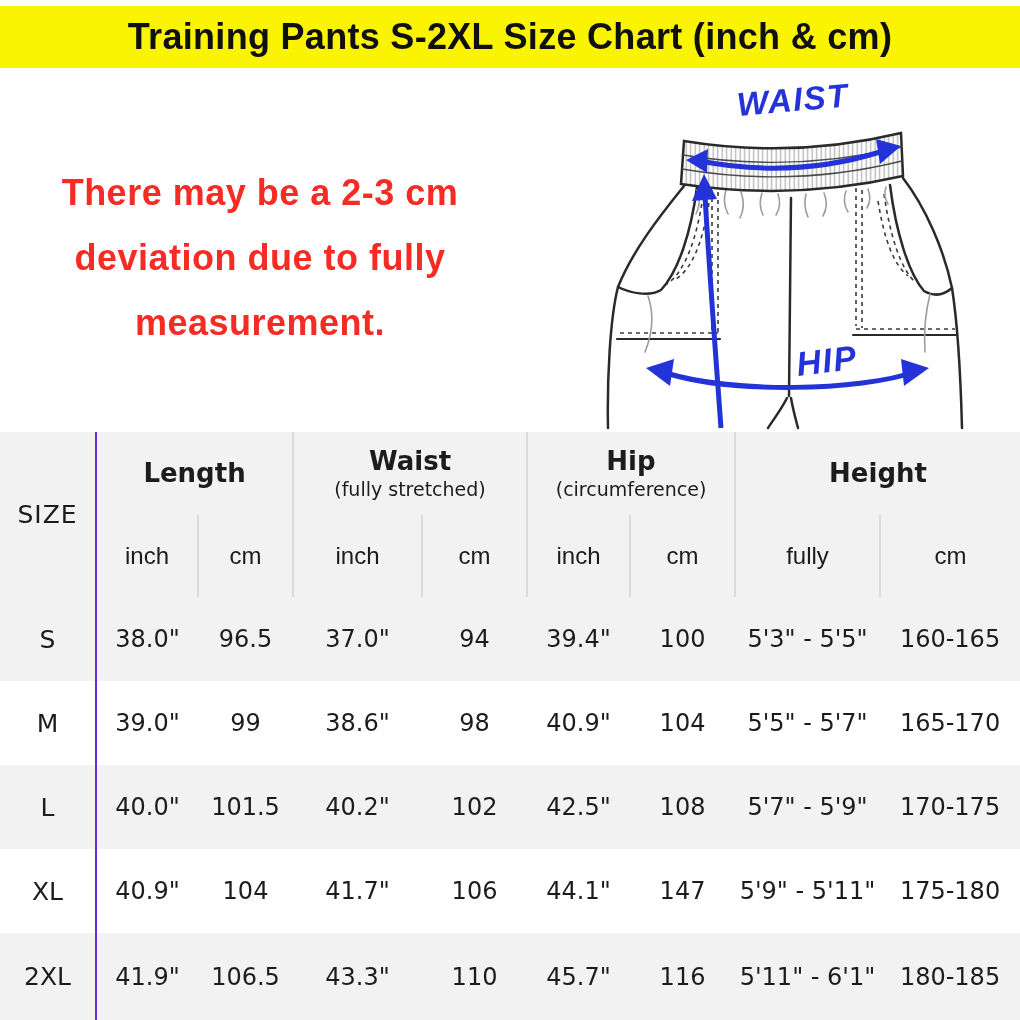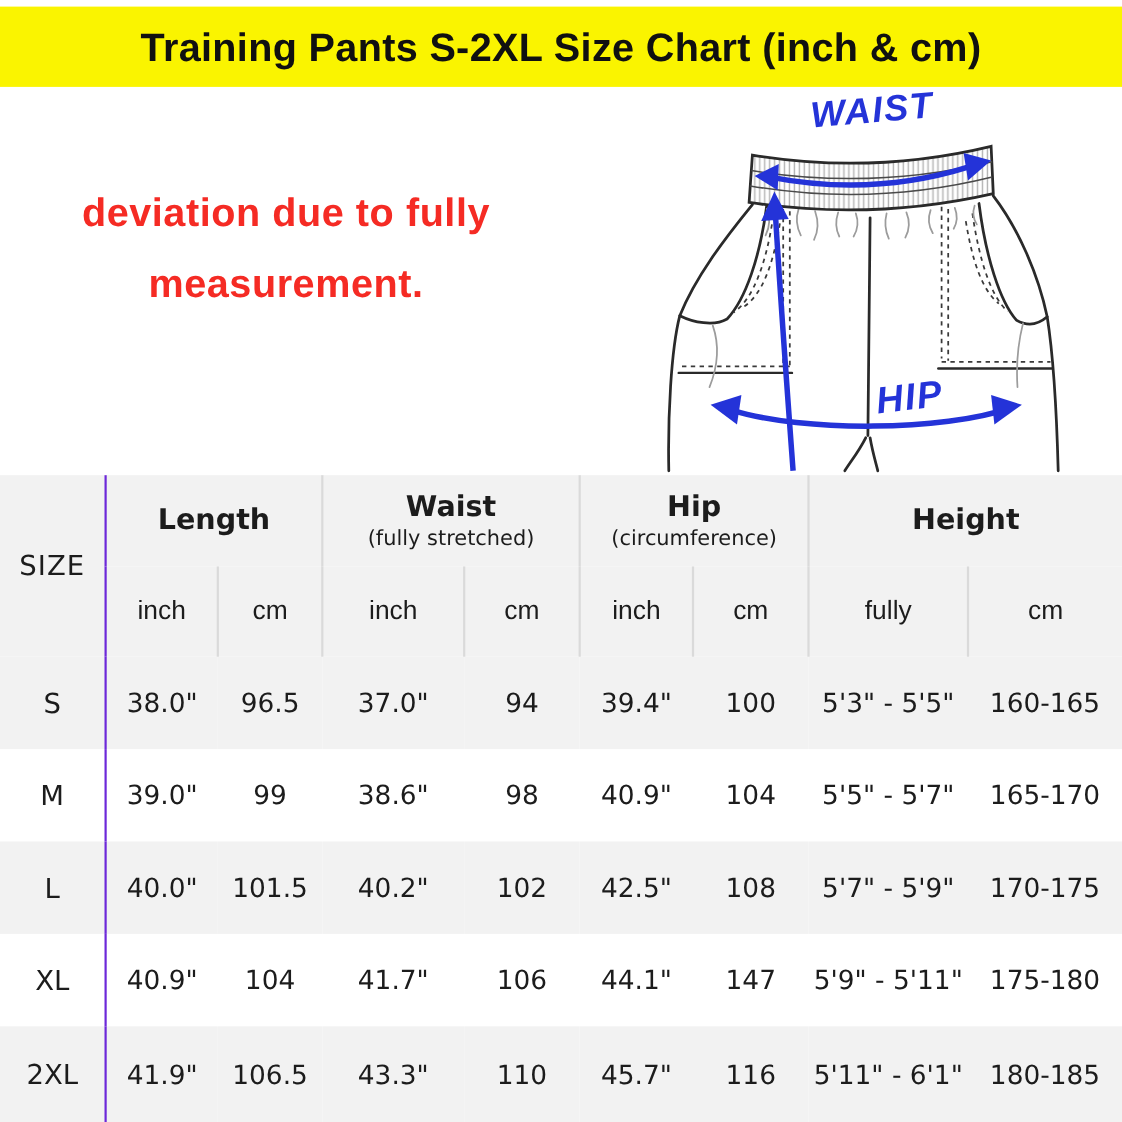--- a/index.html
+++ b/index.html
@@ -1,20 +1,20 @@
 <!DOCTYPE html>
 <html><head>
 <meta charset="utf-8">
 <style>
   html,body{margin:0;padding:0;background:#ffffff;}
   .page{position:relative;width:1020px;height:1020px;overflow:hidden;background:#ffffff;
         font-family:"Liberation Sans",sans-serif;color:#1c1c1c;}
 
   
-  .banner{position:absolute;top:6px;left:0;width:1020px;height:73px;background:#FAF400;
+  .banner{position:absolute;top:6px;left:0;width:1020px;height:62px;background:#FAF400;
           display:flex;align-items:center;justify-content:center;}
   .banner-title{font-size:36px;font-weight:bold;color:#101010;letter-spacing:.3px;}
 
   
   .note{position:absolute;top:160px;left:10px;width:500px;text-align:center;
         color:#F52B24;font-weight:bold;font-size:36px;line-height:65px;letter-spacing:.5px;}
 
   
   .diagram{position:absolute;top:80px;left:560px;width:460px;height:352px;}
 
@@ -39,20 +39,21 @@
 </head>
 <body>
 
 <div class="page">
 
   <div class="banner">
     <div class="banner-title">Training Pants S-2XL Size Chart (inch &amp; cm)</div>
   </div>
 
   <div class="note">
+    <div>There may be a 2-3 cm</div>
     <div>deviation due to fully</div>
     <div>measurement.</div>
   </div>
 
   <svg class="diagram" viewBox="560 80 460 352" width="460" height="352" xmlns="http://www.w3.org/2000/svg">
     <defs>
       <pattern id="rib" patternUnits="userSpaceOnUse" width="4.5" height="10">
         <rect width="4.5" height="10" fill="#ffffff"></rect>
         <line x1="2.2" y1="0" x2="2.2" y2="10" stroke="#b5b5b5" stroke-width="1.3"></line>
       </pattern>

